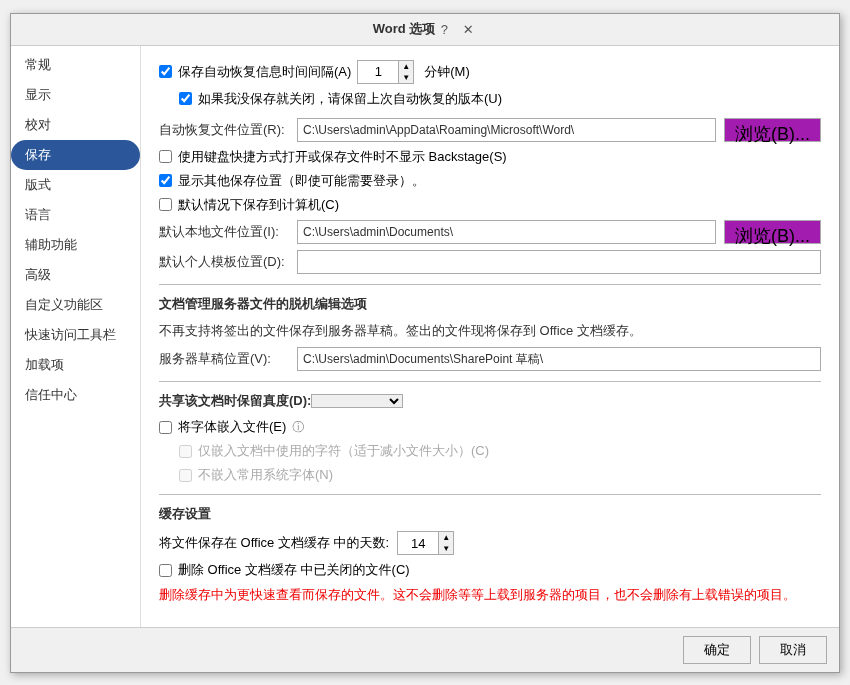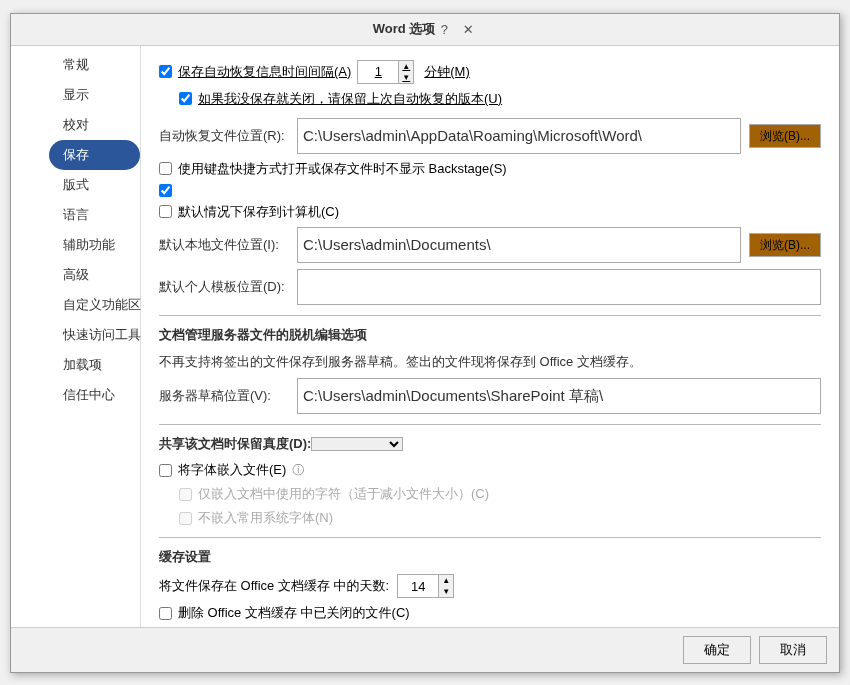--- a/index.html
+++ b/index.html
@@ -4,30 +4,30 @@
   <style>
     * { box-sizing: border-box; margin: 0; padding: 0; font-family: "Microsoft YaHei", "SimHei", sans-serif; }
     body { background: #f0f0f0; display: flex; justify-content: center; align-items: center; width: 850px; height: 685px; overflow: hidden; }
     .dialog { width: 830px; height: 660px; background: #fff; border: 1px solid #999; box-shadow: 2px 2px 8px rgba(0,0,0,0.3); display: flex; flex-direction: column; }
     .title-bar { background: #f0f0f0; border-bottom: 1px solid #ccc; display: flex; align-items: center; justify-content: center; padding: 6px 10px; height: 32px; }
     .title-text { font-size: 13px; color: #333; font-weight: bold; }
     .title-controls { display: flex; gap: 6px; }
     .title-btn { width: 18px; height: 18px; display: flex; align-items: center; justify-content: center; font-size: 13px; color: #555; cursor: pointer; background: none; border: none; }
     .dialog-body { display: flex; flex: 1; overflow: hidden; }
     .sidebar { width: 130px; border-right: 1px solid #ddd; background: #fff; padding: 4px 0; }
-    .sidebar-item { padding: 6px 14px; font-size: 13px; color: #333; cursor: pointer; white-space: nowrap; margin-left: 38px; }
+    .sidebar-item { padding: 6px 14px; font-size: 13px; color: #333; cursor: pointer; white-space: nowrap; }
     .sidebar-item.active { background: #2b579a; color: #fff; border-radius: 15px; }
     .main-content { flex: 1; overflow-y: auto; padding: 14px 18px; background: #fff; position: relative; }
-    .section { margin-bottom: 10px; text-decoration: underline; }
+    .section { margin-bottom: 10px; }
     .checkbox-row { display: flex; align-items: center; gap: 6px; margin-bottom: 6px; font-size: 13px; }
     .checkbox-row input[type=checkbox] { margin: 0; }
     .label-row { display: flex; align-items: center; gap: 8px; margin-bottom: 6px; }
     .field-label { font-size: 13px; color: #333; white-space: nowrap; min-width: 130px; }
-    .field-input { flex: 1; font-size: 15px; border: 1px solid #aaa; padding: 3px 5px; height: 36px; color: #333; }
-    .browse-btn { font-size: 12px; padding: 3px 10px; border: 1px solid #aaa; background: #a16207; cursor: pointer; height: 24px; white-space: nowrap; }
+    .field-input { flex: 1; font-size: 12px; border: 1px solid #aaa; padding: 3px 5px; height: 24px; color: #333; }
+    .browse-btn { font-size: 18px; padding: 3px 10px; border: 1px solid #aaa; background: #a21caf; cursor: pointer; height: 24px; white-space: nowrap; }
     .section-divider { border: none; border-top: 1px solid #bbb; margin: 10px 0; }
     .section-header { font-size: 13px; font-weight: bold; color: #333; margin-bottom: 8px; margin-top: 8px; }
     .link-text { color: #1a5fb5; font-size: 13px; text-decoration: underline; cursor: pointer; }
     .text-block { font-size: 13px; color: #333; line-height: 1.6; margin-bottom: 6px; }
     .select-wrap { display: flex; align-items: center; gap: 0; margin-bottom: 8px; }
     .format-select { font-size: 13px; border: 1px solid #aaa; padding: 6px 6px; height: 14px; cursor: pointer; }
     .disabled-text { color: #aaa; }
     .indent { margin-left: 20px; }
     .bottom-bar { border-top: 1px solid #ccc; padding: 8px 12px; display: flex; justify-content: flex-end; gap: 8px; background: #f0f0f0; }
     .ok-btn, .cancel-btn { font-size: 13px; padding: 4px 20px; border: 1px solid #aaa; cursor: pointer; background: #f0f0f0; }
@@ -96,20 +96,21 @@
         <button class="browse-btn">浏览(B)...</button>
       </div>
 
       <div class="checkbox-row">
         <input type="checkbox" style="">
         <span>使用键盘快捷方式打开或保存文件时不显示 Backstage(S)</span>
       </div>
 
       <div class="checkbox-row">
         <input type="checkbox" checked="" style="">
+        <span>显示其他保存位置（即使可能需要登录）。</span>
       </div>
 
       <div class="checkbox-row">
         <input type="checkbox" style="">
         <span>默认情况下保存到计算机(C)</span>
       </div>
 
       <div class="label-row">
         <span class="field-label">默认本地文件位置(I):</span>
         <input type="text" class="field-input" value="C:\Users\admin\Documents\" style="">

